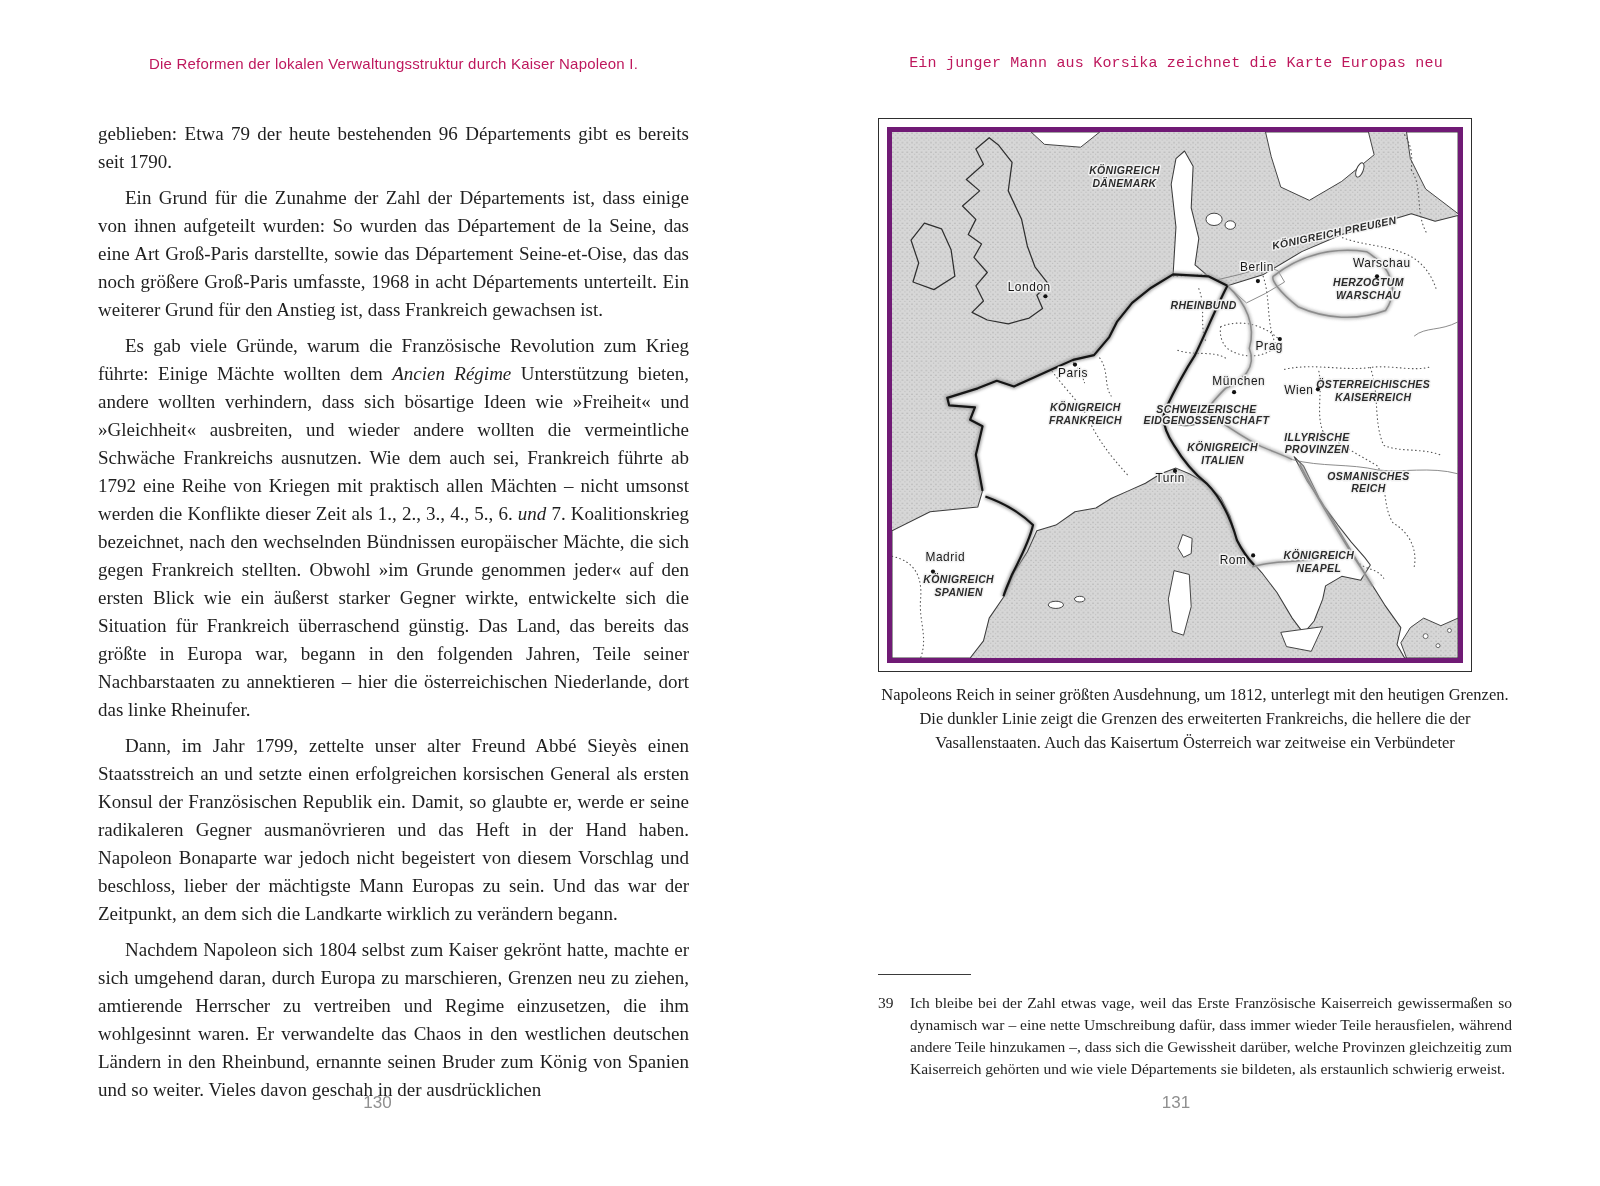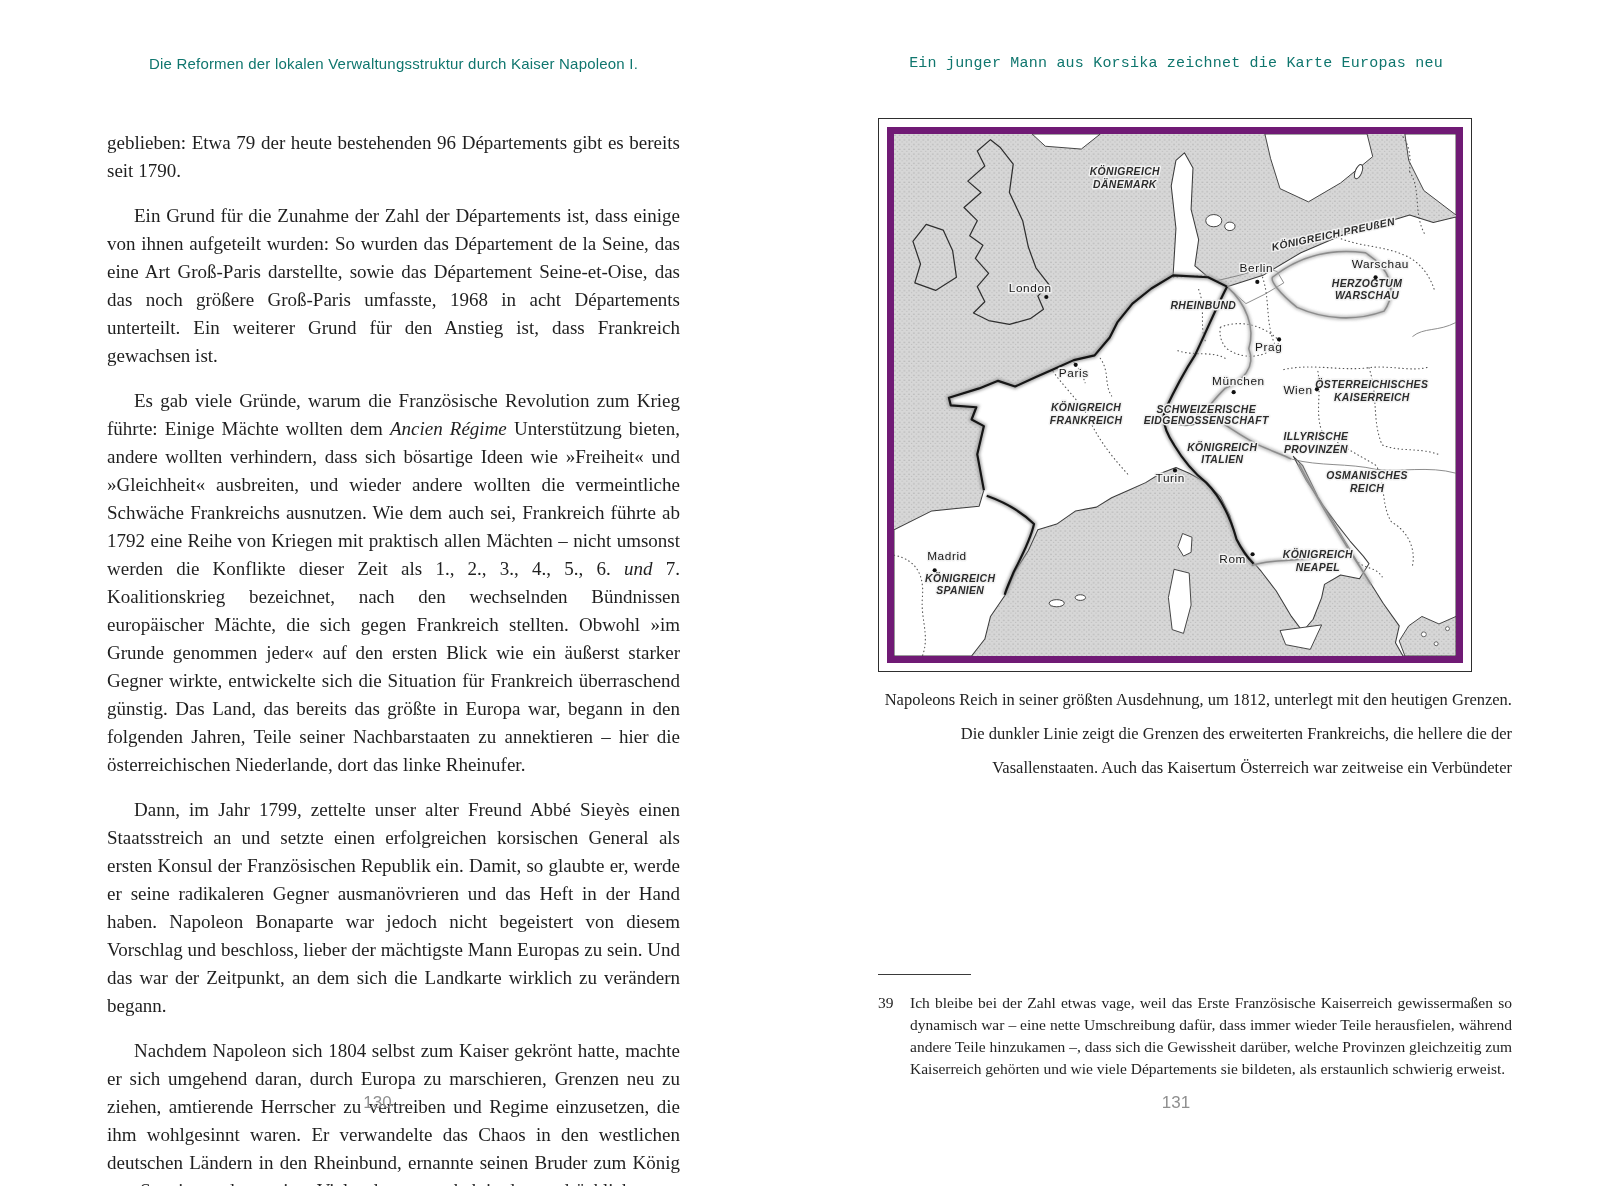--- a/index.html
+++ b/index.html
@@ -4,51 +4,51 @@
 <style>
   html,body{margin:0;padding:0;}
   body{
     width:1600px;height:1186px;position:relative;
     background:#ffffff;overflow:hidden;
     font-family:"Liberation Serif", serif;color:#232323;
   }
   .running-head{
     position:absolute;top:55px;height:20px;
     font-family:"Liberation Sans", sans-serif;
-    font-size:15px;color:#0f766e;text-align:center;letter-spacing:.2px;
+    font-size:15px;color:#be185d;text-align:center;letter-spacing:.2px;
   }
   .running-head.left{left:90px;width:607px;}
   .running-head.right{left:878px;width:596px;font-family:Liberation Mono, monospace;}
   .body-col{
     position:absolute;font-size:19px;line-height:28px;
     text-align:justify;color:#1f1f1f;
   }
-  .body-col p{margin:17px;}
+  .body-col p{margin:8px;}
   .body-col p.indent{text-indent:27px;}
   #left-body{left:90px;top:112px;width:607px;}
   #right-body{left:878px;top:790px;width:634px;}
   sup.fn-ref{font-size:12px;line-height:0;vertical-align:6px;}
   .page-number{
     position:absolute;top:1093px;
     font-family:"Liberation Sans", sans-serif;
     font-size:17px;color:#8f8f8f;text-align:center;
   }
   .page-number.left{left:74px;width:607px;}
   .page-number.right{left:878px;width:596px;}
   #map-figure{
     position:absolute;left:878px;top:118px;width:594px;height:554px;
     border:1.5px solid #2e2e2e;box-sizing:border-box;padding:8px;background:#fff;
   }
   #map-inner{
-    width:100%;height:100%;border:7px solid #701a75;box-sizing:border-box;overflow:hidden;
+    width:100%;height:100%;border:5px solid #701a75;box-sizing:border-box;overflow:hidden;
   }
   #map-inner svg{display:block;width:100%;height:100%;}
   #map-caption{
     position:absolute;left:878px;top:683px;width:634px;
-    font-size:16.5px;line-height:34px;color:#222;text-align:right;
+    font-size:16.5px;line-height:24px;color:#222;text-align:center;
   }
   #footnote-rule{
     position:absolute;left:878px;top:974px;width:93px;height:0;
     border-top:1.5px solid #3a3a3a;
   }
   #footnote{
     position:absolute;left:878px;top:992px;width:634px;
     font-size:15.5px;line-height:22px;color:#242424;
   }
   #footnote .fn-num{position:absolute;left:0;top:0;}

